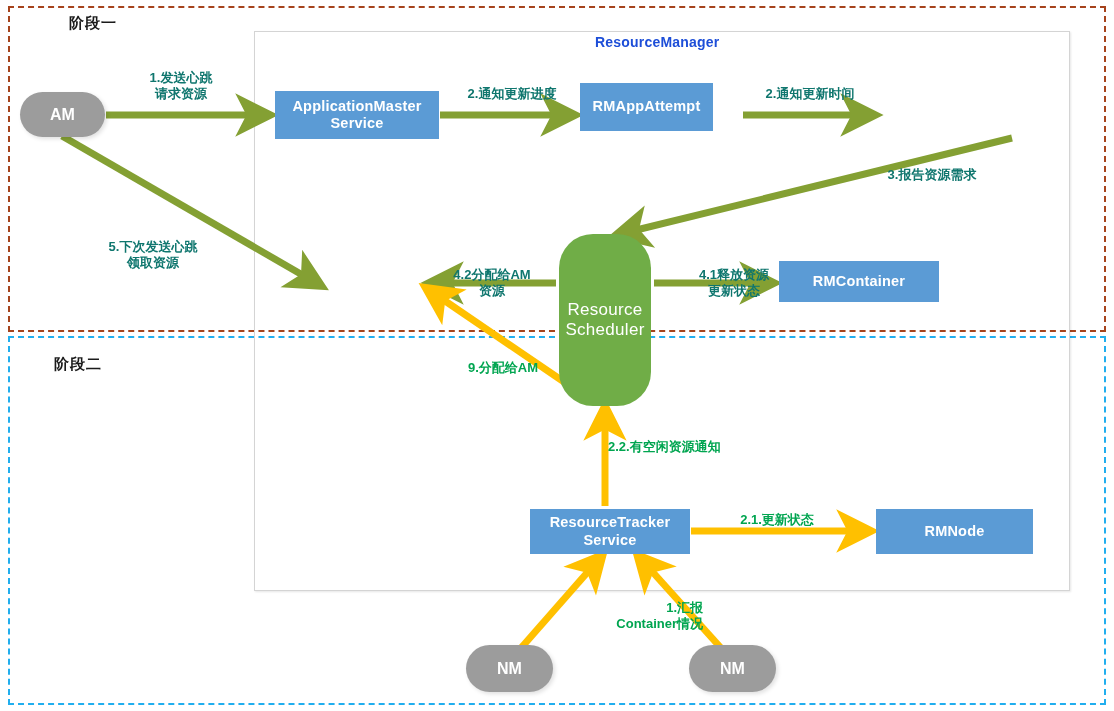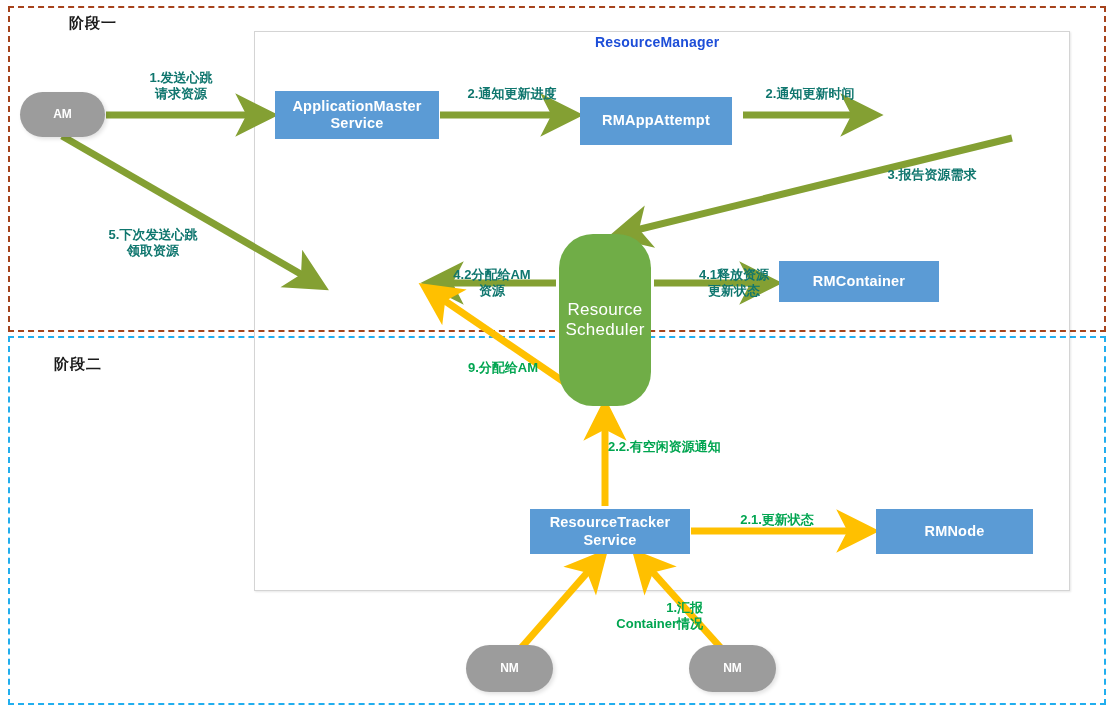--- a/index.html
+++ b/index.html
@@ -74,40 +74,40 @@
     white-space:pre-line;
   }
   .node.blue{
     background:#5B9BD5;
     font-size:14.5px;
     letter-spacing:.2px;
   }
   .node.gray{
     background:#9C9C9C;
     border-radius:26px;
-    font-size:12px;
+    font-size:16px;
     box-shadow:2px 2px 4px rgba(0,0,0,.12);
   }
   .node.olive{
     background:#84A033;
     font-size:12px;
     font-weight:bold;
     color:#ffffff;
     clip-path:polygon(16% 0%, 100% 0%, 100% 100%, 0% 100%, 0% 22%);
   }
   .node.greenpill{
     background:#70AD47;
     border-radius:34px;
     font-size:17px;
     font-weight:normal;
     letter-spacing:.3px;
   }
 
   #node-ams     { left:275px; top:91px;  width:164px; height:48px; }
-  #node-attempt { left:580px; top:97px;  width:152px; height:48px; }
+  #node-attempt { left:580px; top:83px;  width:133px; height:48px; }
   #node-alm     { left:880px; top:91px;  width:160px; height:48px; }
   #node-rmc     { left:779px; top:261px; width:160px; height:41px; }
   #node-rtracker{ left:530px; top:509px; width:160px; height:45px; }
   #node-rmnode  { left:876px; top:509px; width:157px; height:45px; }
   #node-am      { left:20px;  top:92px;  width:85px;  height:45px; }
   #node-nm1     { left:466px; top:645px; width:87px;  height:47px; }
   #node-nm2     { left:689px; top:645px; width:87px;  height:47px; }
   #node-reslist { left:322px; top:252px; width:103px; height:58px; }
   #node-sched   { left:559px; top:234px; width:92px;  height:172px; }
 
@@ -122,21 +122,21 @@
   }
   .arrow-label.brown{ color:#0f766e; }
   .arrow-label.green{ color:#00A550; }
 
   #lbl-1   { left:126px; top:70px;  width:110px; }
   #lbl-2a  { left:444px; top:86px;  width:136px; }
   #lbl-2b  { left:742px; top:86px;  width:136px; }
   #lbl-3rep{ left:862px; top:167px; width:140px; }
   #lbl-42  { left:437px; top:267px; width:110px; }
   #lbl-41  { left:679px; top:267px; width:110px; }
-  #lbl-5   { left:95px;  top:227px; width:116px; }
+  #lbl-5   { left:95px;  top:239px; width:116px; }
   #lbl-3am { left:446px; top:360px; width:114px; }
   #lbl-22  { left:608px; top:439px; width:146px; text-align:left;}
   #lbl-21  { left:722px; top:512px; width:110px; }
   #lbl-1hb { left:563px; top:600px; width:140px;text-align:right; }
 
   svg#wires{
     position:absolute;
     left:0; top:0;
     width:1114px; height:711px;
     pointer-events:none;

